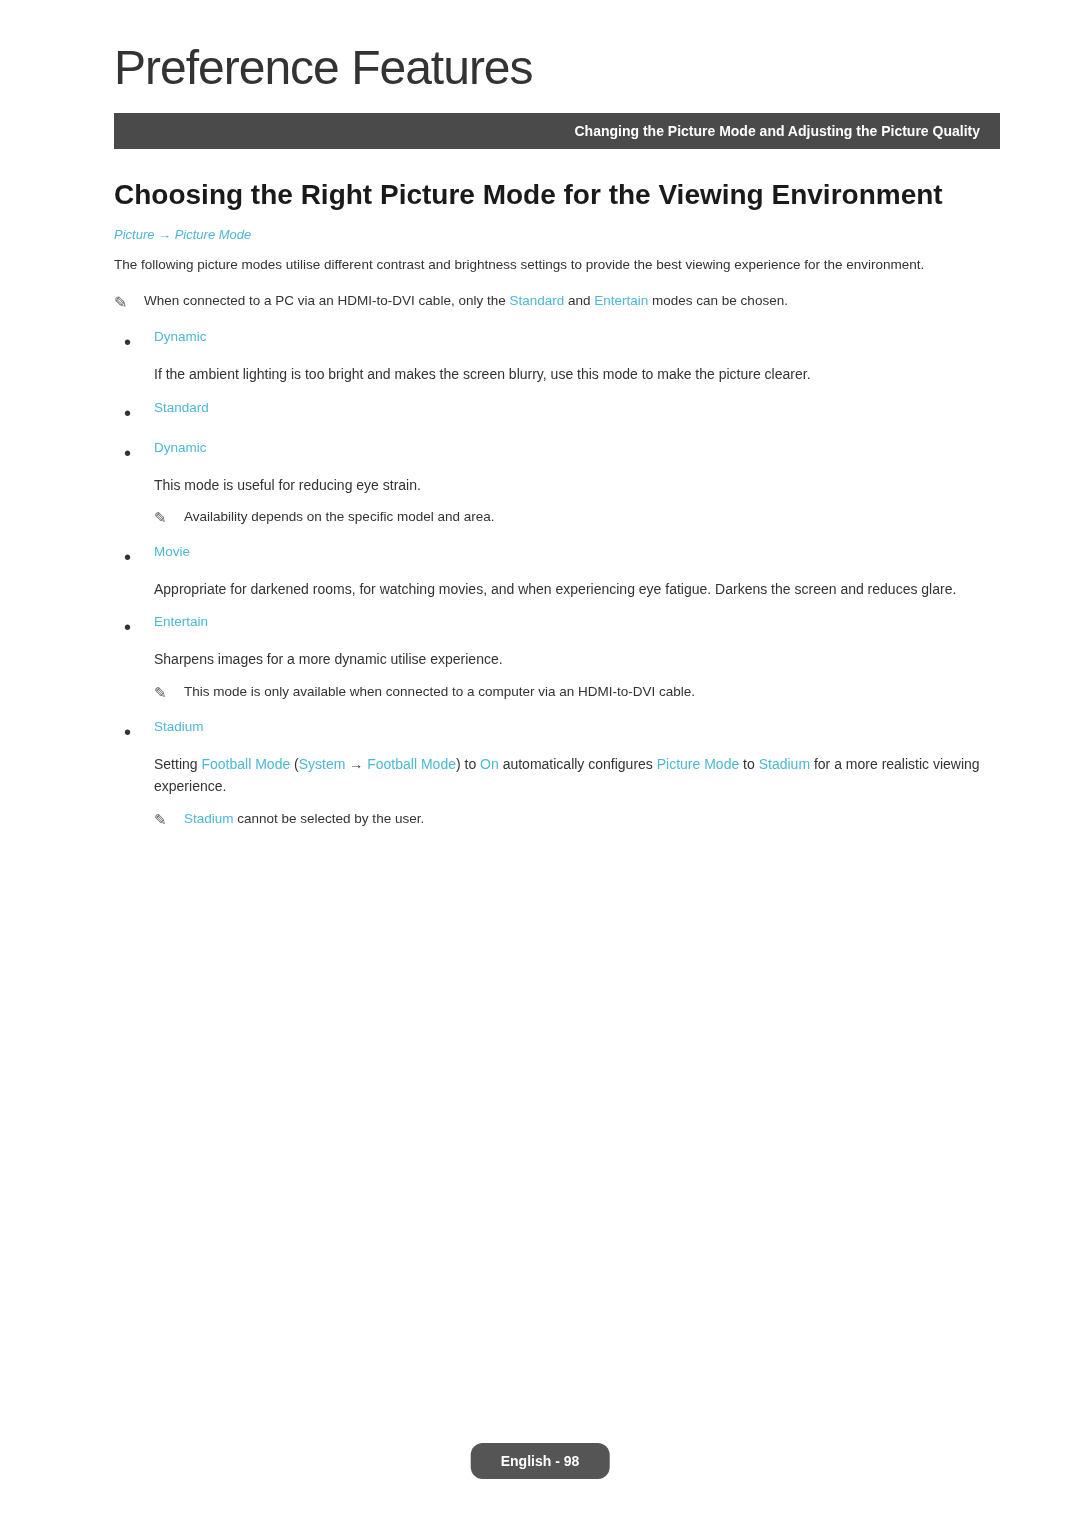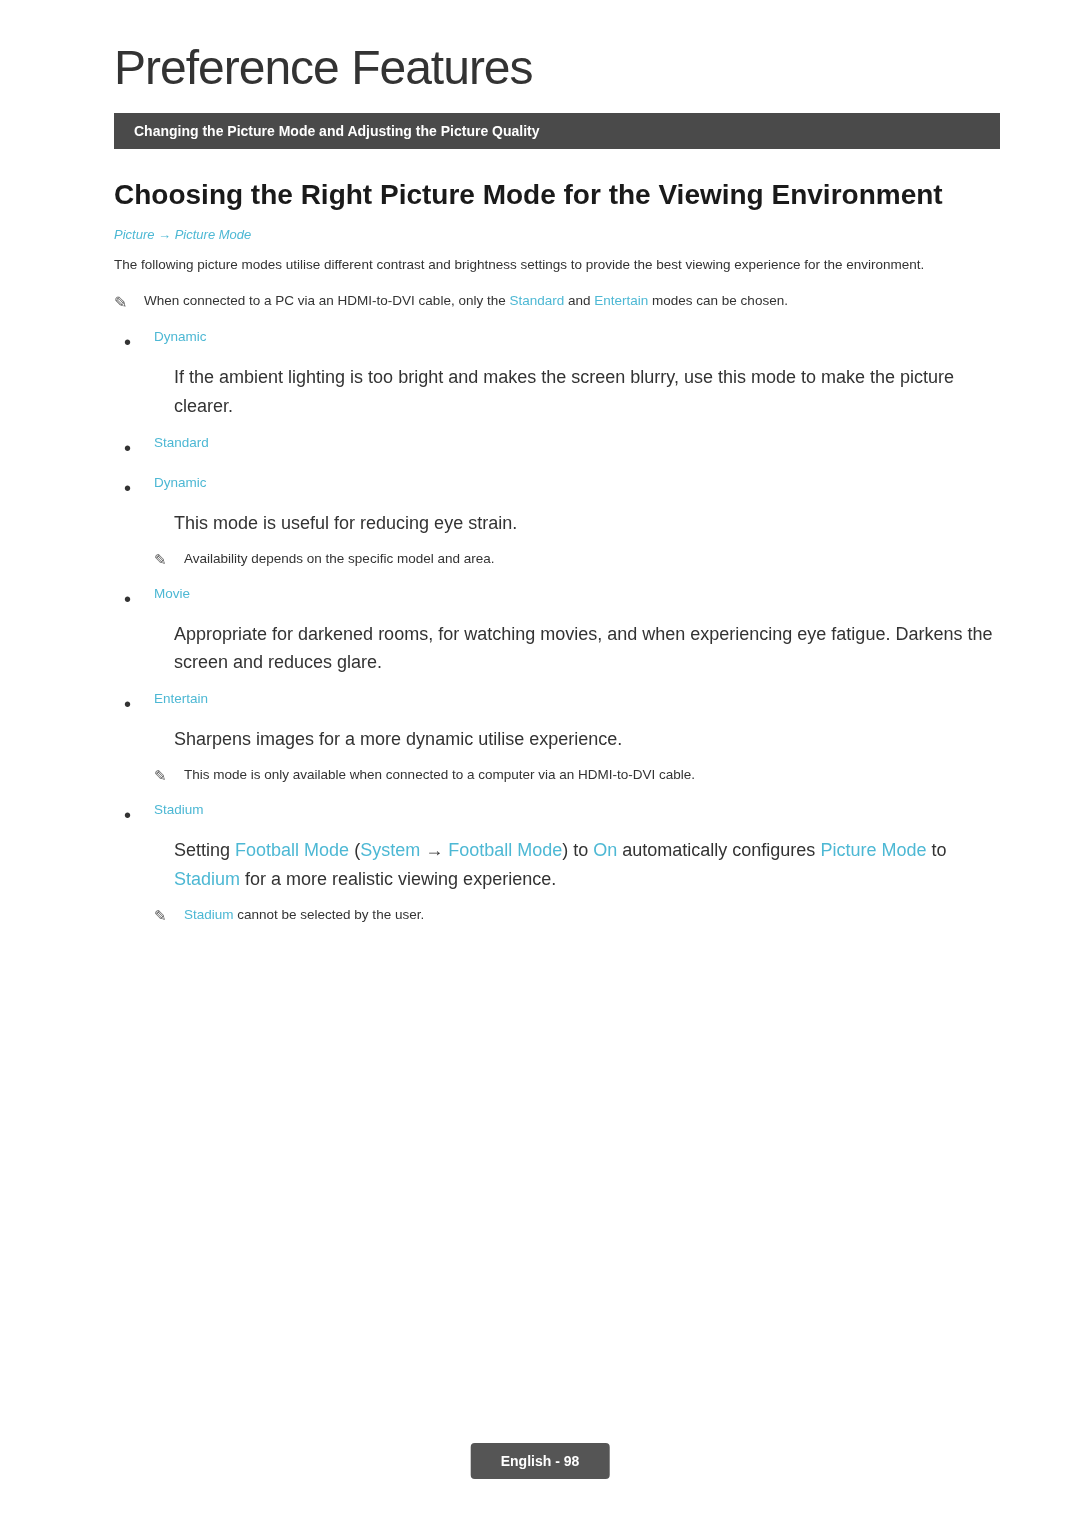--- a/index.html
+++ b/index.html
@@ -27,21 +27,21 @@
       font-size: 48px;
       font-weight: 300;
       color: #333333;
       margin-bottom: 18px;
       letter-spacing: -1px;
     }
 
     .section-header {
       background-color: #4a4a4a;
       color: #ffffff;
-      text-align: left;
+      text-align: right;
       padding: 10px 20px;
       font-size: 14px;
       font-weight: bold;
       margin-bottom: 30px;
     }
 
     .chapter-title {
       font-size: 28px;
       font-weight: bold;
       color: #1a1a1a;
@@ -110,23 +110,23 @@
       margin-right: 10px;
     }
 
     .bullet-label {
       color: #4db8d4;
       font-size: 13.5px;
       font-weight: normal;
     }
 
     .bullet-description {
-      margin-left: 60px;
+      margin-left: 40px;
       margin-bottom: 10px;
-      font-size: 18px;
+      font-size: 14px;
       color: #333;
       line-height: 1.6;
     }
 
     .sub-note {
       display: flex;
       align-items: flex-start;
       margin-left: 40px;
       margin-bottom: 10px;
       font-size: 13.5px;
@@ -139,21 +139,21 @@
     }
 
     .footer {
       position: absolute;
       bottom: 40px;
       left: 50%;
       transform: translateX(-50%);
       background-color: #555555;
       color: #ffffff;
       padding: 10px 30px;
-      border-radius: 4px;
+      border-radius: 12px;
       font-size: 14px;
       font-weight: bold;
       white-space: nowrap;
     }
   </style>
 </head>
 <body>
 
 <div class="page-container">
 

